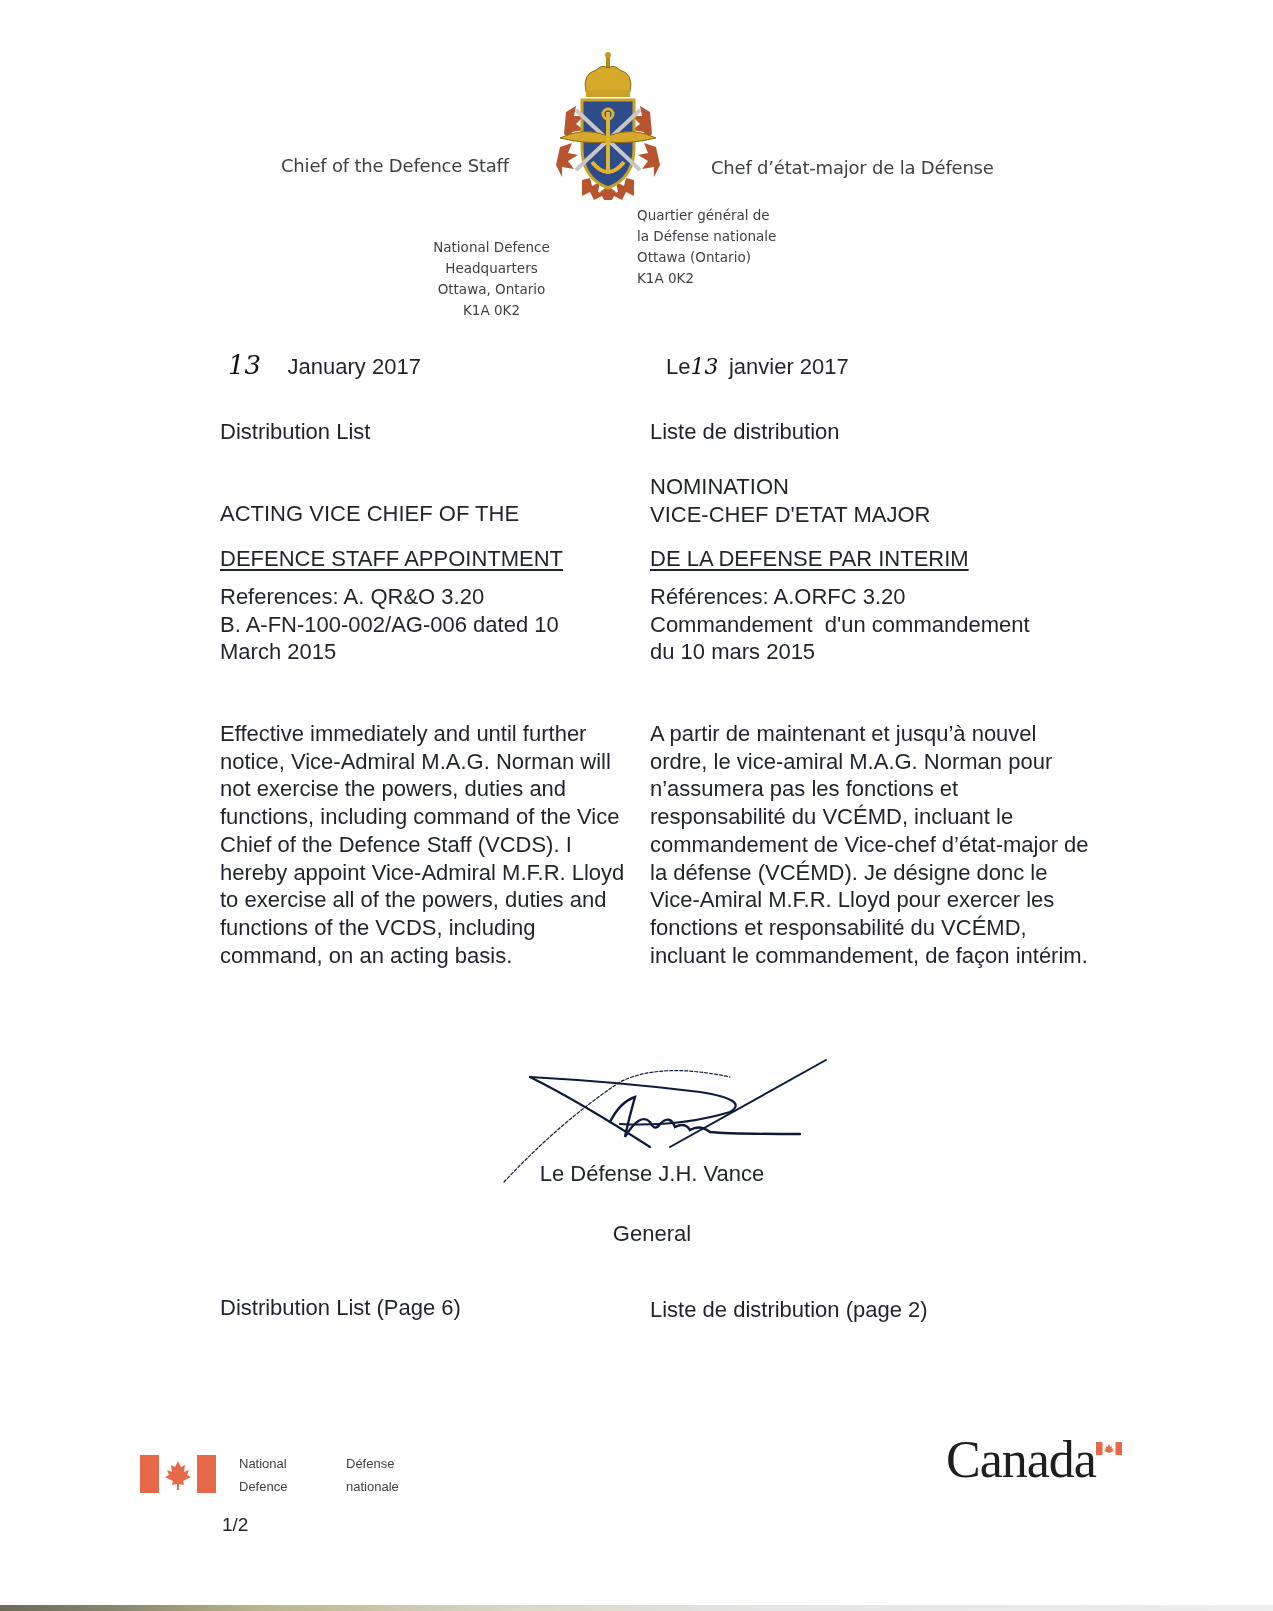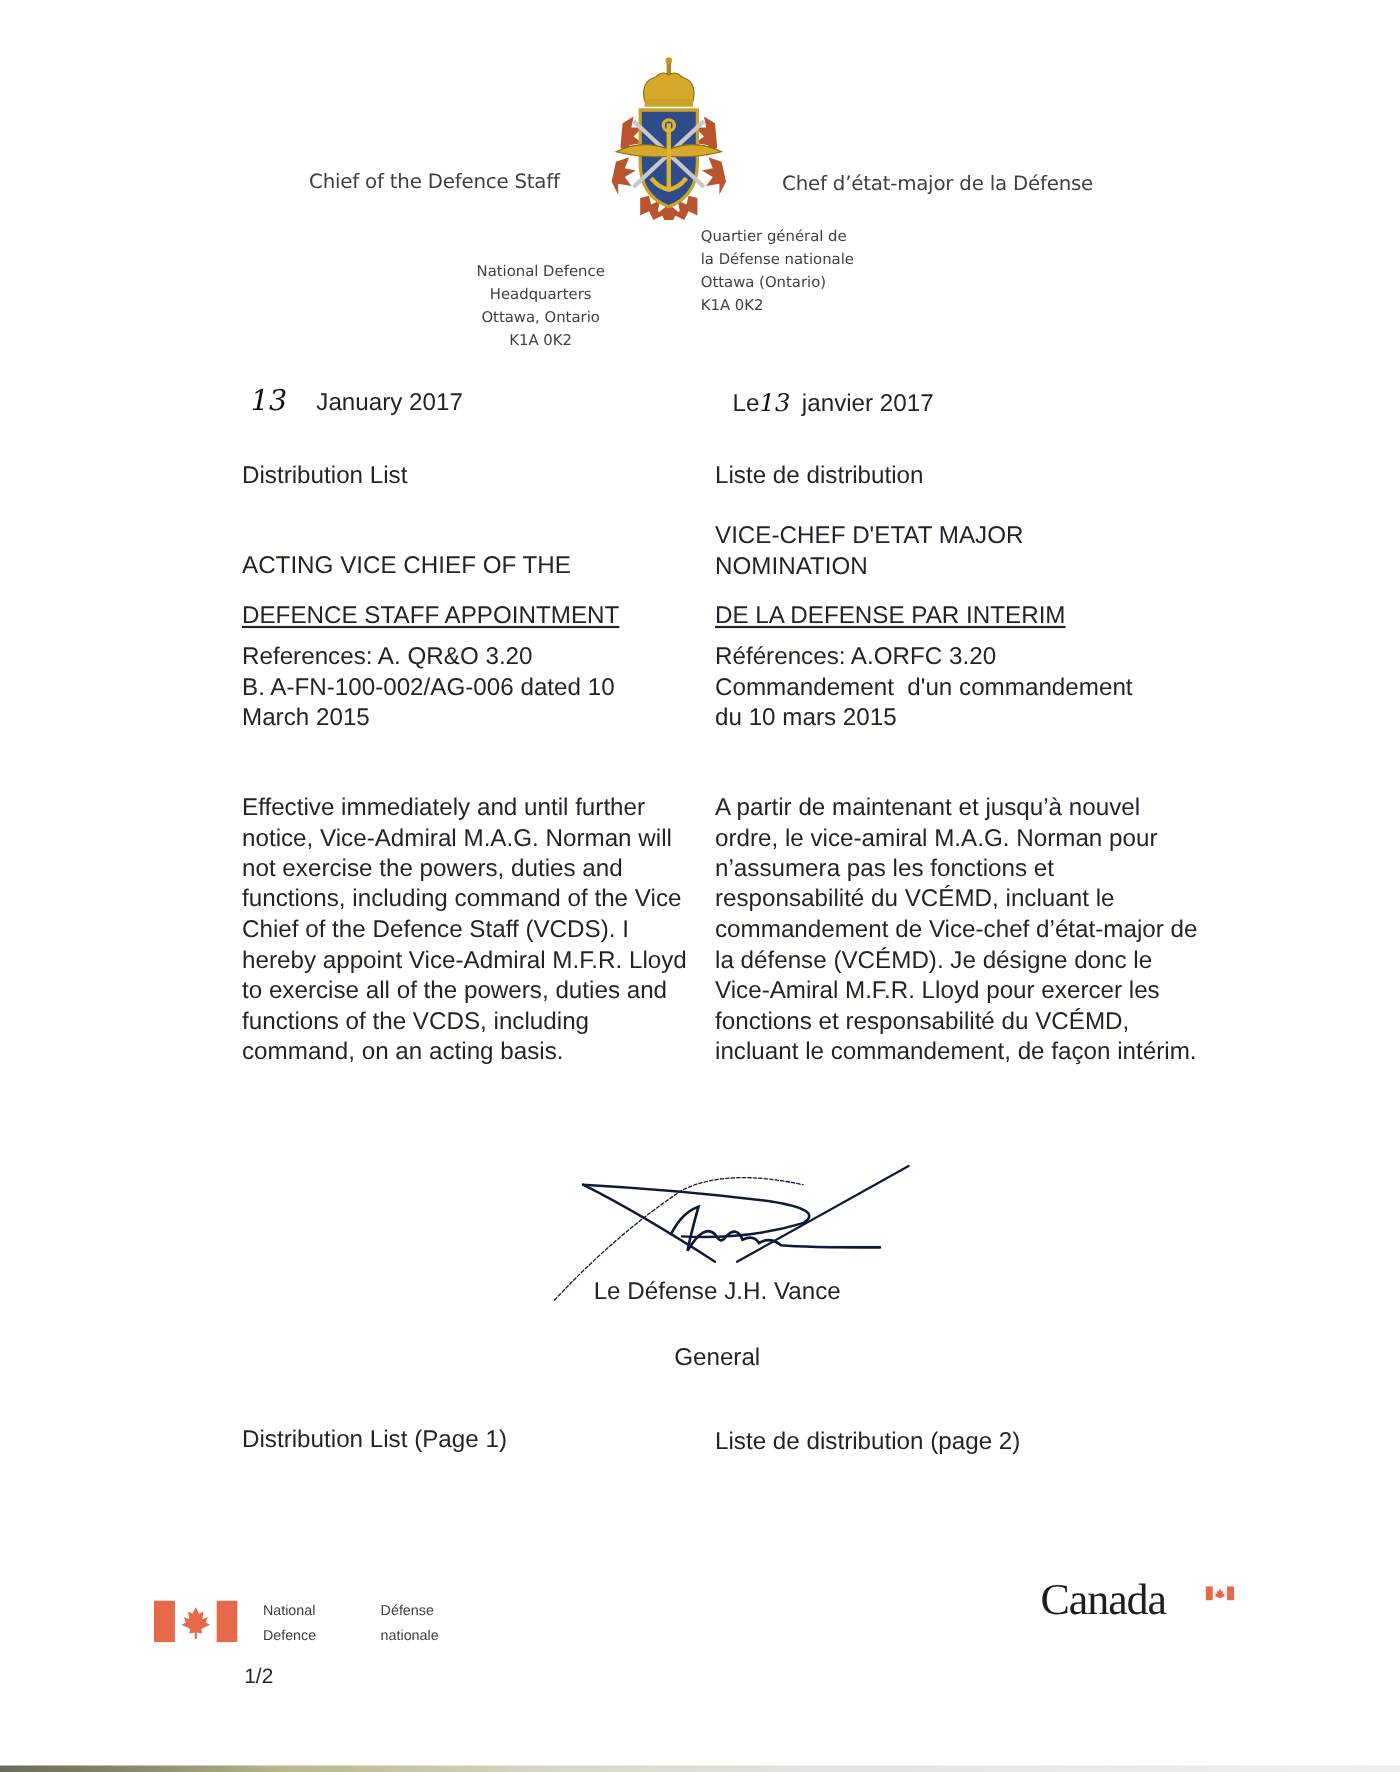--- a/index.html
+++ b/index.html
@@ -7,21 +7,21 @@
     .abs { position: absolute; }
     .hdr-title { font-family: "DejaVu Sans", sans-serif; font-size: 18px; color: #3c3f45; letter-spacing: -0.2px; }
     .addr { font-family: "DejaVu Sans", sans-serif; font-size: 13.5px; line-height: 21px; color: #3c3f45; }
     .addr.right { text-align: center; margin-top: 32px; }
     .body-text { font-size: 22px; line-height: 27.7px; color: #1f232b; }
     .col { width: 420px; }
     .u { text-decoration: underline; text-underline-offset: 3px; text-decoration-thickness: 1.5px; margin-top: 17px; }
     .hand { font-family: "DejaVu Serif", serif; font-style: italic; font-size: 26px; color: #111; }
     .sig-name { font-size: 22px; line-height: 28px; text-align: center; width: 300px; }
     .footer-dept { font-size: 13px; line-height: 23px; color: #3c3f45; }
-    .wordmark { font-family: "Liberation Serif", serif; font-size: 40px; color: #1e1e22; letter-spacing: -1px; }
+    .wordmark { font-family: "Liberation Serif", serif; font-size: 52px; color: #1e1e22; letter-spacing: -1px; }
     .bottom-strip { position: absolute; left: 0; bottom: 0; width: 1273px; height: 6px; background: linear-gradient(90deg, #6b6b5a 0%, #8a8a6e 10%, #b8b58a 20%, #d8d8c8 40%, #e4e4e4 60%, #eeeeee 100%); }
   </style>
 </head>
 <body>
 
 <div class="abs hdr-title" style="left:281px; top:155px;">Chief of the Defence Staff</div>
 <div class="abs hdr-title" style="left:711px; top:157px;">Chef d’état-major de la Défense</div>
 
 <div class="abs" style="left:552px; top:52px; width:112px; height:150px;">
   <svg width="112" height="150" viewBox="0 0 112 150">
@@ -77,22 +77,22 @@
 </div>
 
 <div class="abs body-text" style="left:220px; top:418px;">Distribution List</div>
 <div class="abs body-text" style="left:650px; top:418px;">Liste de distribution</div>
 
 <div class="abs body-text col" style="left:220px; top:500px;">
   <div>ACTING VICE CHIEF OF THE</div>
   <div class="u">DEFENCE STAFF APPOINTMENT</div>
 </div>
 <div class="abs body-text col" style="left:650px; top:473px;">
+  <div>NOMINATION</div>
   <div>VICE-CHEF D'ETAT MAJOR</div>
-  <div>NOMINATION</div>
   <div class="u">DE LA DEFENSE PAR INTERIM</div>
 </div>
 
 <div class="abs body-text col" style="left:220px; top:583px;">
   <div>References: A. QR&amp;O 3.20</div>
   <div>B. A-FN-100-002/AG-006 dated 10</div>
   <div>March 2015</div>
 </div>
 <div class="abs body-text" style="left:650px; top:583px; width:440px;">
   <div>Références: A.ORFC 3.20</div>
@@ -108,21 +108,21 @@
     <path d="M30 25 Q120 30 200 40 Q250 48 230 60 Q180 75 120 72" stroke-width="2.2"></path>
     <path d="M30 25 Q80 50 150 95" stroke-width="2.2"></path>
     <path d="M4 130 Q60 70 120 30 Q160 10 230 25" stroke-width="1.2" stroke-dasharray="3 2"></path>
     <path d="M110 70 Q120 50 135 45 Q128 70 125 85 Q140 60 150 70 Q155 80 160 72 Q170 62 175 75 Q185 70 190 78 Q200 72 210 80 Q230 82 300 82" stroke-width="2.4"></path>
     <path d="M170 95 L326 8" stroke-width="2"></path>
   </svg>
 </div>
 <div class="abs sig-name" style="left:502px; top:1160px;">Le Défense J.H. Vance</div>
 <div class="abs sig-name" style="left:502px; top:1188px;margin-top:32px;">General</div>
 
-<div class="abs body-text" style="left:220px; top:1294px;">Distribution List (Page 1)</div>
+<div class="abs body-text" style="left:220px; top:1294px;">Distribution List (Page 6)</div>
 <div class="abs body-text" style="left:650px; top:1296px;">Liste de distribution (page 2)</div>
 
 <div class="abs" style="left:140px; top:1455px; width:76px; height:38px;">
   <svg width="76" height="38" viewBox="0 0 76 38">
     <rect x="0" y="0" width="19" height="38" fill="#e8694a"></rect>
     <rect x="57" y="0" width="19" height="38" fill="#e8694a"></rect>
     <path d="M38 6 l3 6 l4 -2 l-1 7 l5 -2 l-2 5 l4 2 l-8 4 l1 4 l-5 -1 l0 6 l-2 0 l0 -6 l-5 1 l1 -4 l-8 -4 l4 -2 l-2 -5 l5 2 l-1 -7 l4 2 z" fill="#e8694a"></path>
   </svg>
 </div>
 <div class="abs footer-dept" style="left:239px; top:1452px;">

